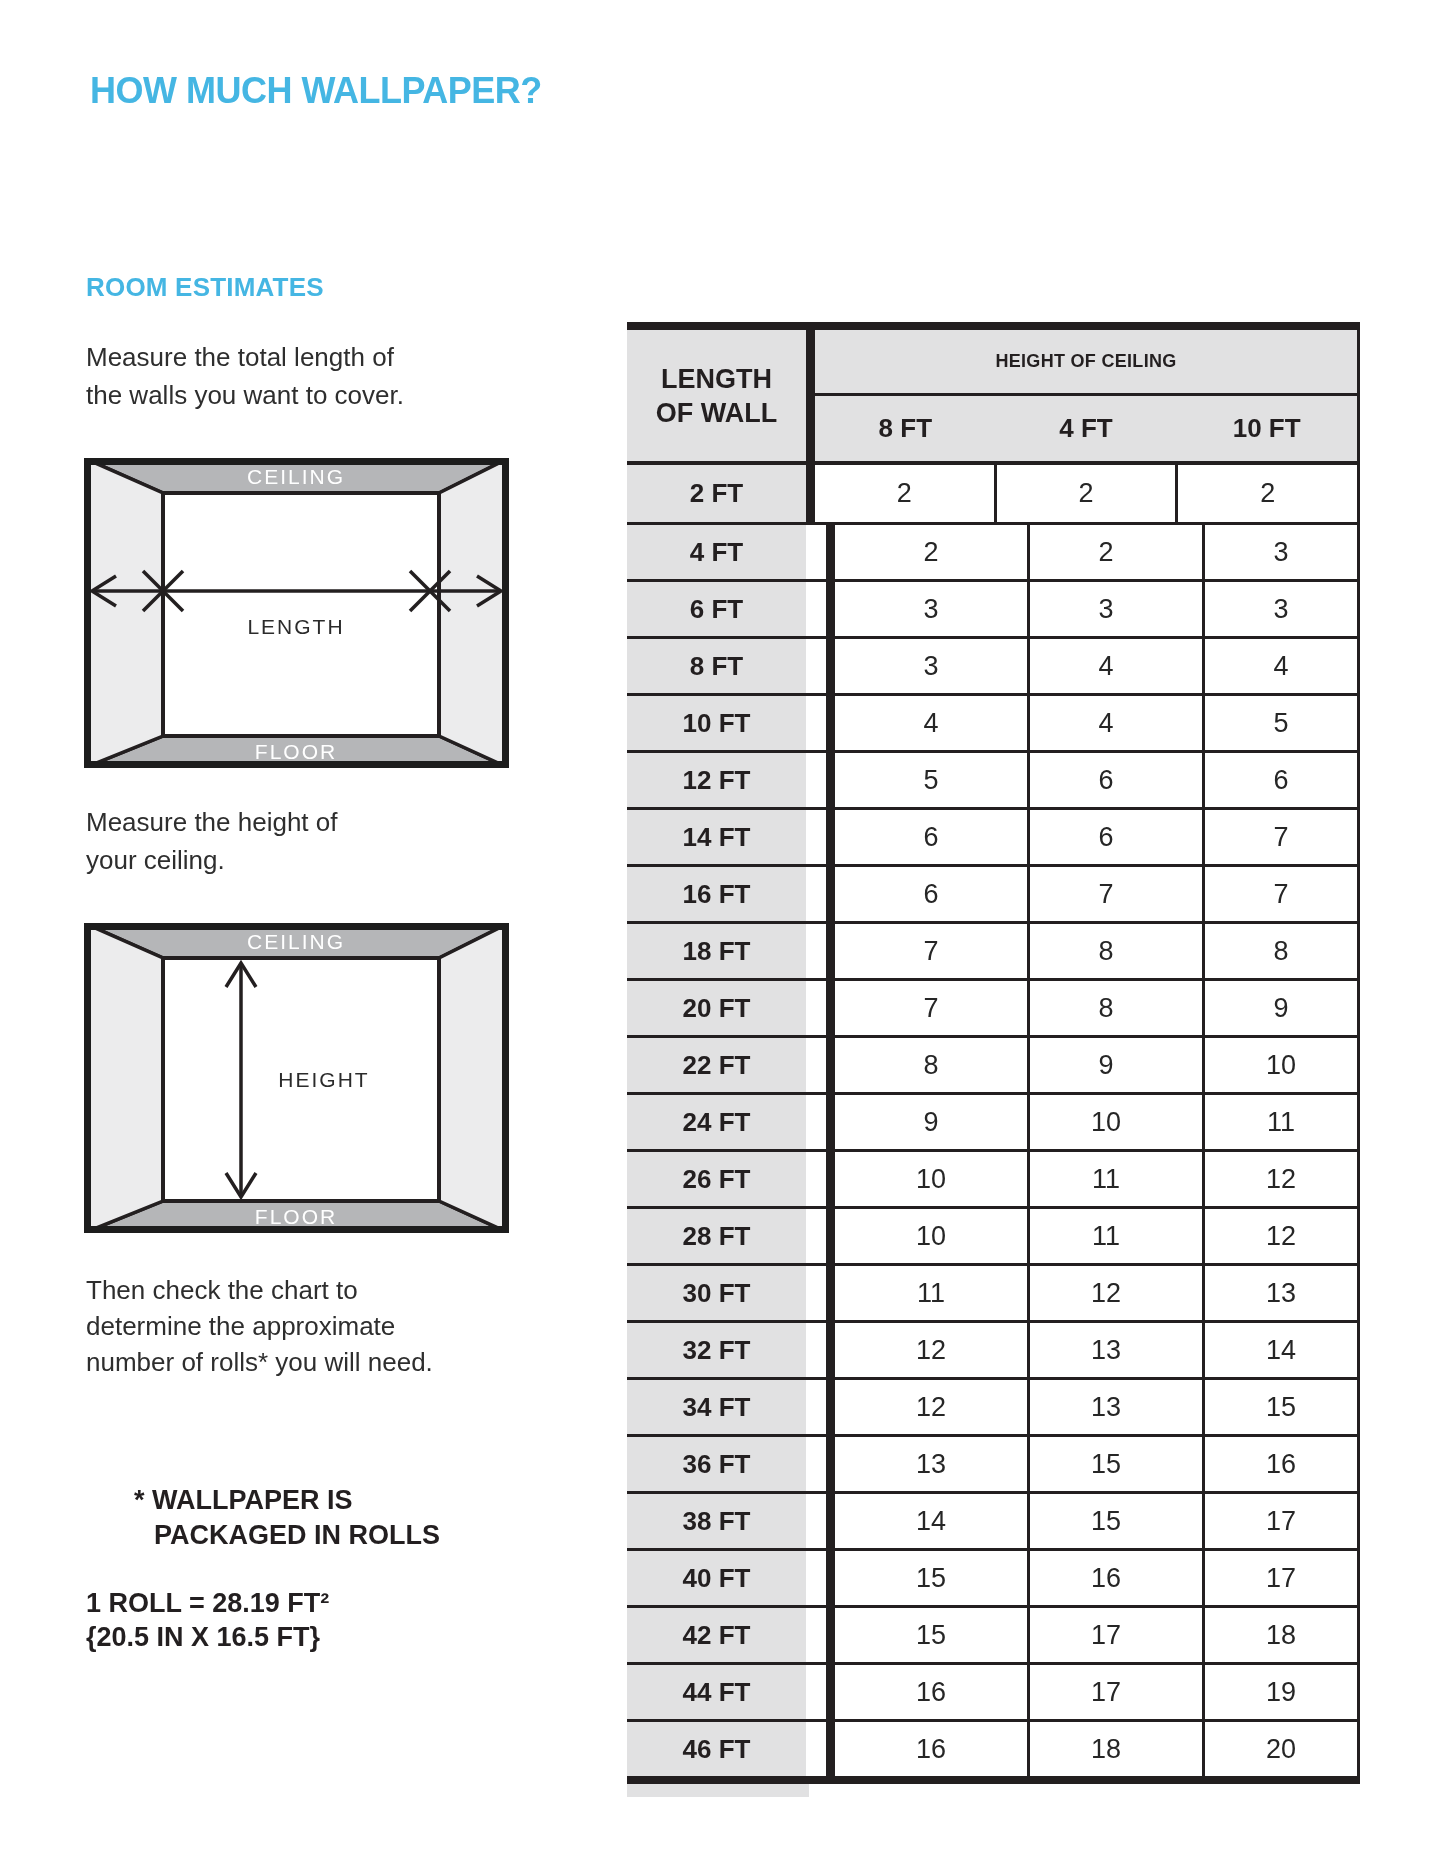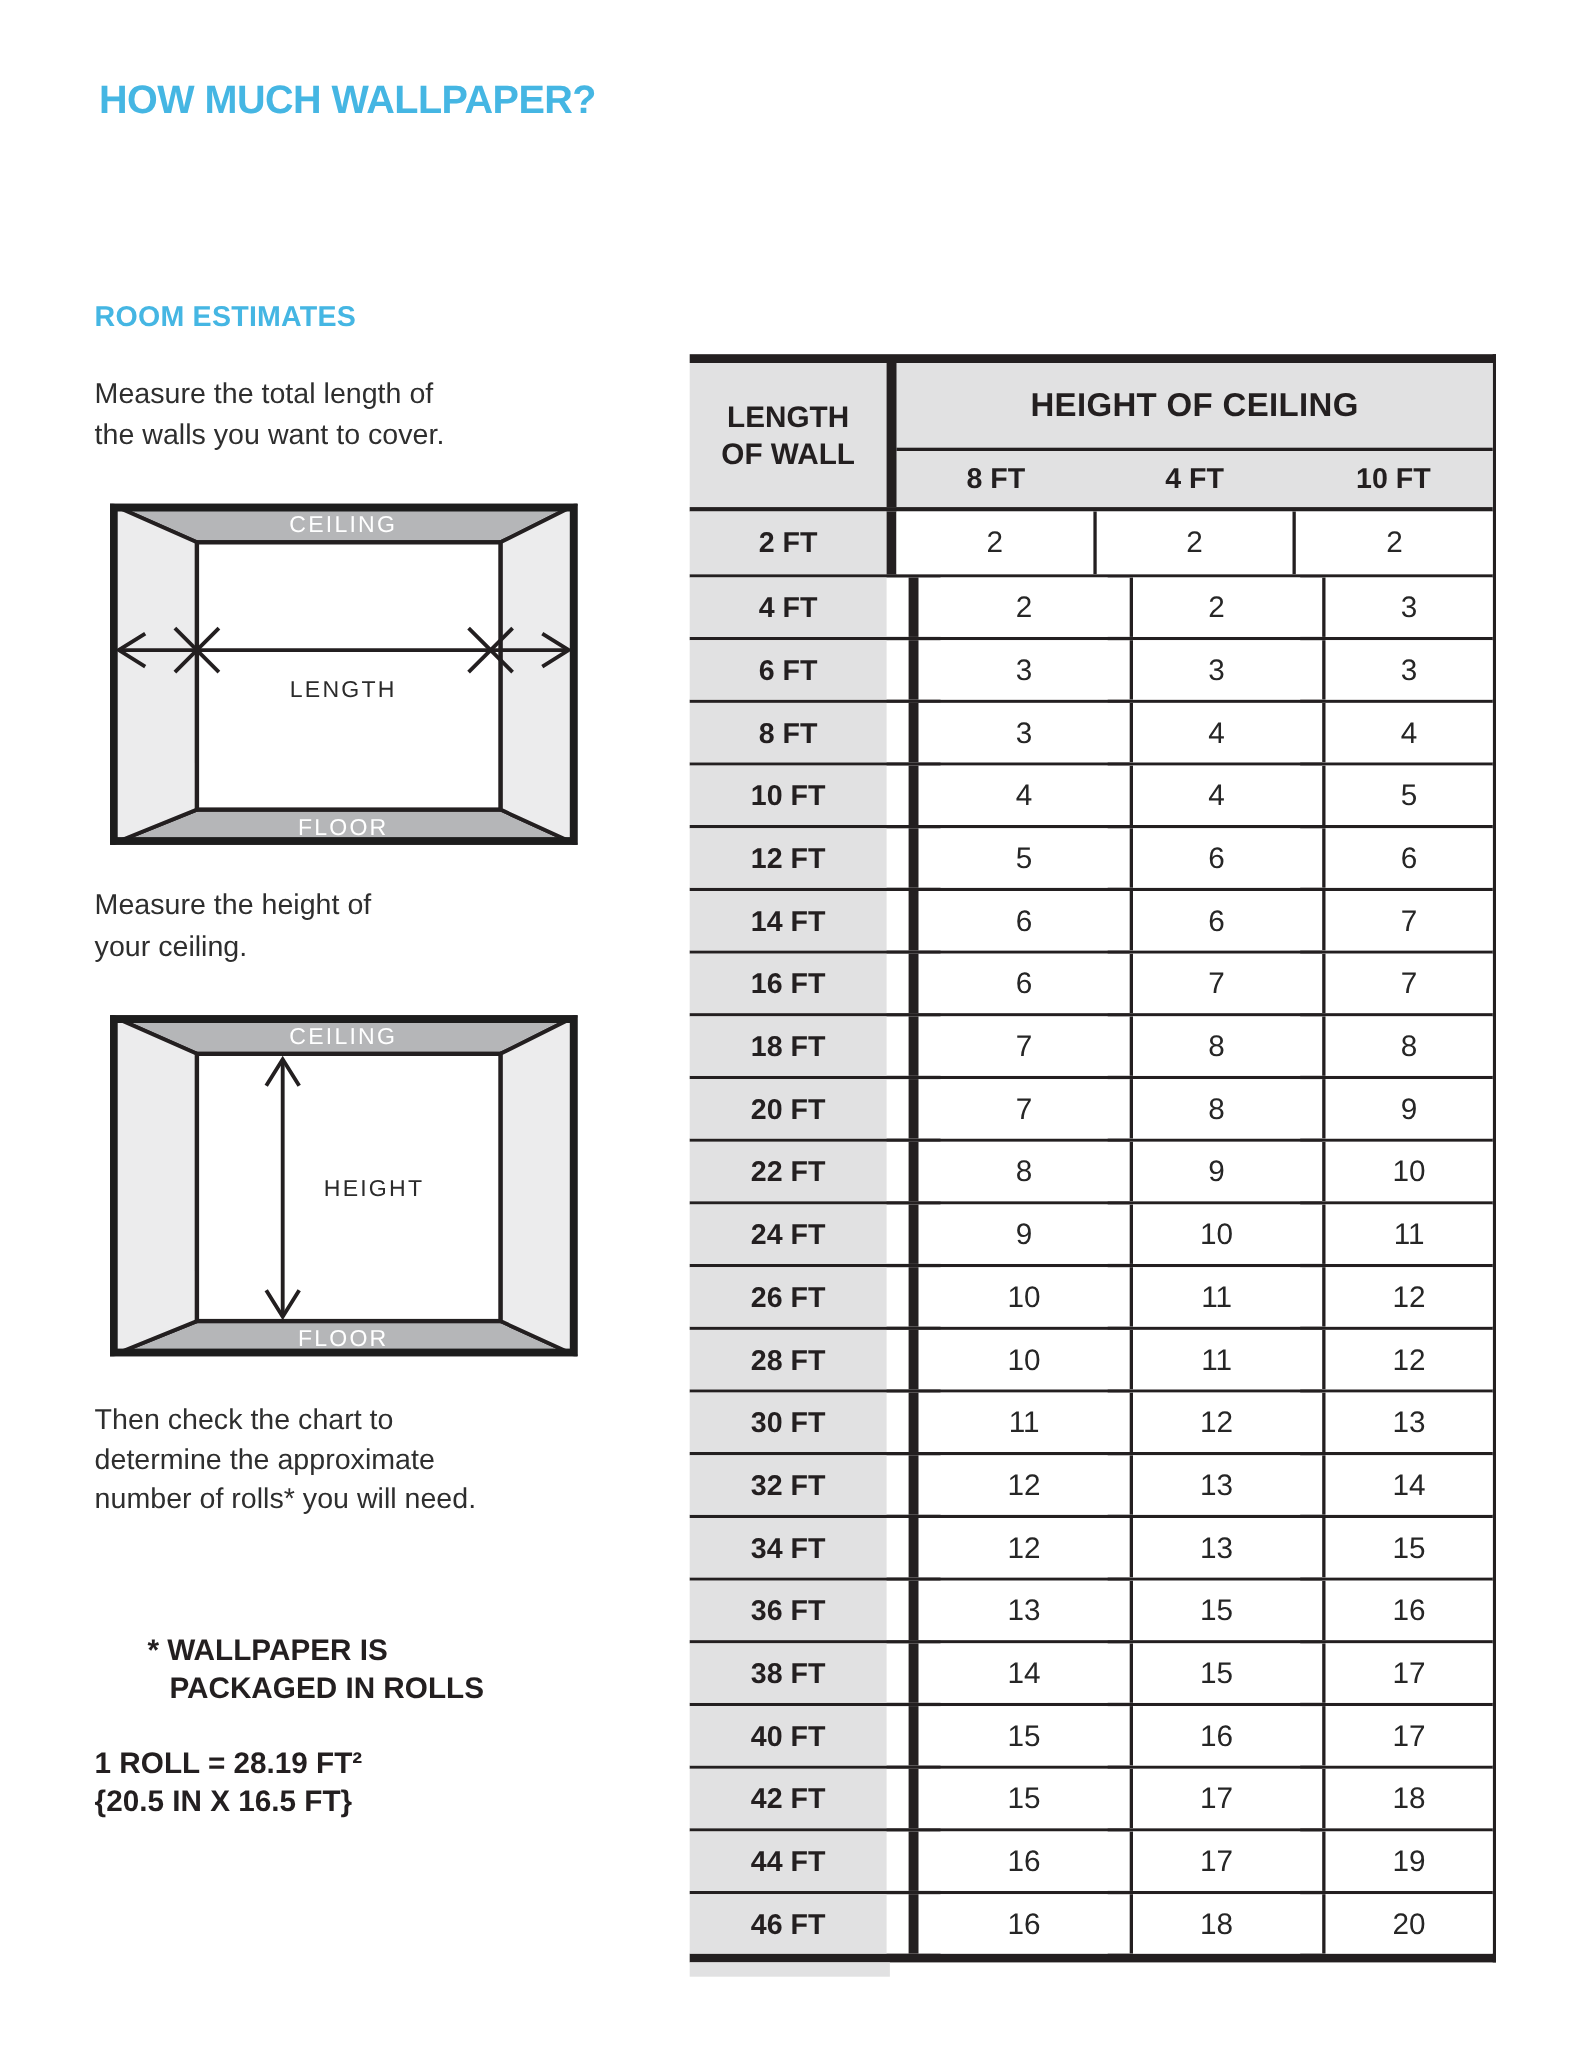--- a/index.html
+++ b/index.html
@@ -31,21 +31,21 @@
 
   .step-text{
     position:absolute;left:86px;
     font-size:26px;line-height:38px;color:var(--body-ink);
     white-space:pre-line;
   }
   #step1-text{top:338px;}
   #step2-text{top:803px;}
   #step3-text{top:1272px;line-height:36px;}
 
-  .room-diagram{position:absolute;left:100px;width:401px;height:310px;}
+  .room-diagram{position:absolute;left:84px;width:401px;height:310px;}
   #room-diagram-length{top:458px;}
   #room-diagram-height{top:923px;}
   .room-diagram svg{display:block;}
   .room-diagram text{font-family:"Liberation Sans","DejaVu Sans",sans-serif;}
   .diag-surface-label{fill:#ffffff;font-size:21px;letter-spacing:2px;}
   .diag-measure-label{fill:#2b2b2b;font-size:21px;letter-spacing:2px;}
 
   .footnote{
     position:absolute;left:86px;top:1483px;
     font-size:27px;font-weight:bold;color:var(--ink);line-height:35px;margin-left:48px;
@@ -67,23 +67,23 @@
   .thead{display:flex;height:135px;background:var(--cell-gray);
     border-bottom:4px solid var(--ink);}
   .corner-cell{
     width:179px;flex:none;display:flex;align-items:center;justify-content:center;
     text-align:center;font-size:27px;font-weight:bold;color:var(--ink);
     line-height:34px;white-space:pre-line;
   }
   .vdiv{width:9px;flex:none;background:var(--ink);}
   .head-right{flex:1;display:flex;flex-direction:column;}
   .group-header{
-    height:80px;border-bottom:3px solid var(--ink);
+    height:66px;border-bottom:3px solid var(--ink);
     display:flex;align-items:center;justify-content:center;
-    font-size:30px;font-weight:bold;color:var(--ink);letter-spacing:0.3px;
+    font-size:18px;font-weight:bold;color:var(--ink);letter-spacing:0.3px;
   }
   .sub-headers{flex:1;display:flex;}
   .sub-header{
     flex:1;display:flex;align-items:center;justify-content:center;
     font-size:26px;font-weight:bold;color:var(--ink);
   }
   .tbody{}
   .trow{display:flex;height:57px;}
   .trow + .trow{border-top:3px solid var(--ink);gap:20px;}
   .label-cell{

